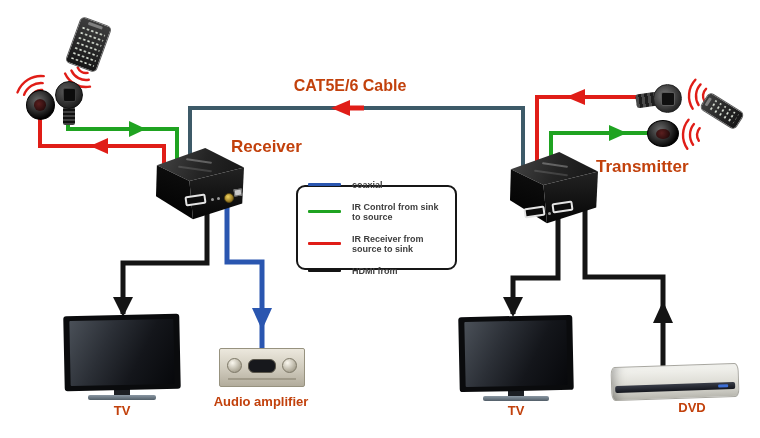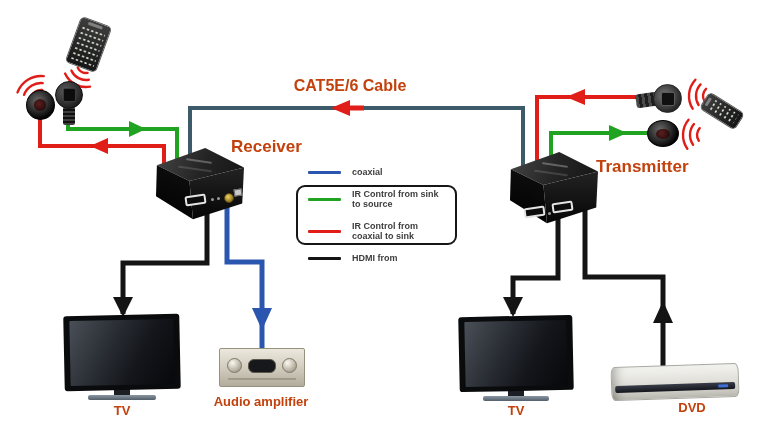--- a/index.html
+++ b/index.html
@@ -83,21 +83,21 @@
   .ir-module-stem{position:absolute;left:8px;top:26px;width:12px;height:18px;border-radius:2px;
                   background:repeating-linear-gradient(180deg,#3f3f3f 0 2px,#101010 2px 4px);}
   .ir-blaster-body{position:absolute;left:0;top:9px;width:22px;height:14px;border-radius:3px;transform:rotate(-8deg);
                    background:repeating-linear-gradient(90deg,#4a4a4a 0 3px,#1d1d1d 3px 6px);}
   .ir-blaster-head{position:absolute;right:0;top:0;width:27px;height:27px;border-radius:50%;
                    background:radial-gradient(circle at 40% 40%,#7a7a7a,#333 60%,#0a0a0a);border:1px solid #222;}
   .ir-blaster-window{position:absolute;right:7px;top:8px;width:12px;height:12px;background:#101010;
                      border:1px solid #5a5a5a;border-radius:2px;}
 
   
-  .legend{position:absolute;left:296px;top:185px;width:161px;height:60px;z-index:3;background:#fff;
+  .legend{position:absolute;left:296px;top:185px;width:161px;height:85px;z-index:3;background:#fff;
           border:2px solid #161616;border-radius:9px;display:flex;flex-direction:column;
           justify-content:center;gap:12px;padding:6px 10px;box-sizing:border-box;}
   .lg-row{display:flex;align-items:center;gap:11px;}
   .sw{width:33px;height:3px;border-radius:1px;flex:none;}
   .sw-coaxial{background:var(--c-coaxial,#2a56b0);}
   .sw-sink{background:var(--c-ir-sink-to-source,#1fa321);}
   .sw-source{background:var(--c-ir-source-to-sink,#e01d17);}
   .sw-hdmi{background:var(--c-hdmi,#141414);}
   .sw-cat5{background:var(--c-cat5e-6,#3d5a68);}
   .lg-label{font-size:9px;font-weight:bold;color:#3e3e3e;}
@@ -242,21 +242,21 @@
     <div class="lg-row">
       <span class="sw sw-coaxial"></span>
       <span class="lg-label">coaxial</span>
     </div>
     <div class="lg-row">
       <span class="sw sw-sink"></span>
       <span class="lg-label">IR Control from sink to source</span>
     </div>
     <div class="lg-row">
       <span class="sw sw-source"></span>
-      <span class="lg-label">IR Control from coaxial to sink</span>
+      <span class="lg-label">IR Receiver from source to sink</span>
     </div>
     <div class="lg-row">
       <span class="sw sw-hdmi"></span>
       <span class="lg-label">HDMI from</span>
     </div>
   </div>
 
   <div class="lbl" style="left:290px;top:77px;width:120px;text-align:center;font-size:16px;">CAT5E/6 Cable</div>
   <div class="lbl" style="left:231px;top:137px;font-size:17px;">Receiver</div>
   <div class="lbl" style="left:596px;top:157px;font-size:17px;">Transmitter</div>

